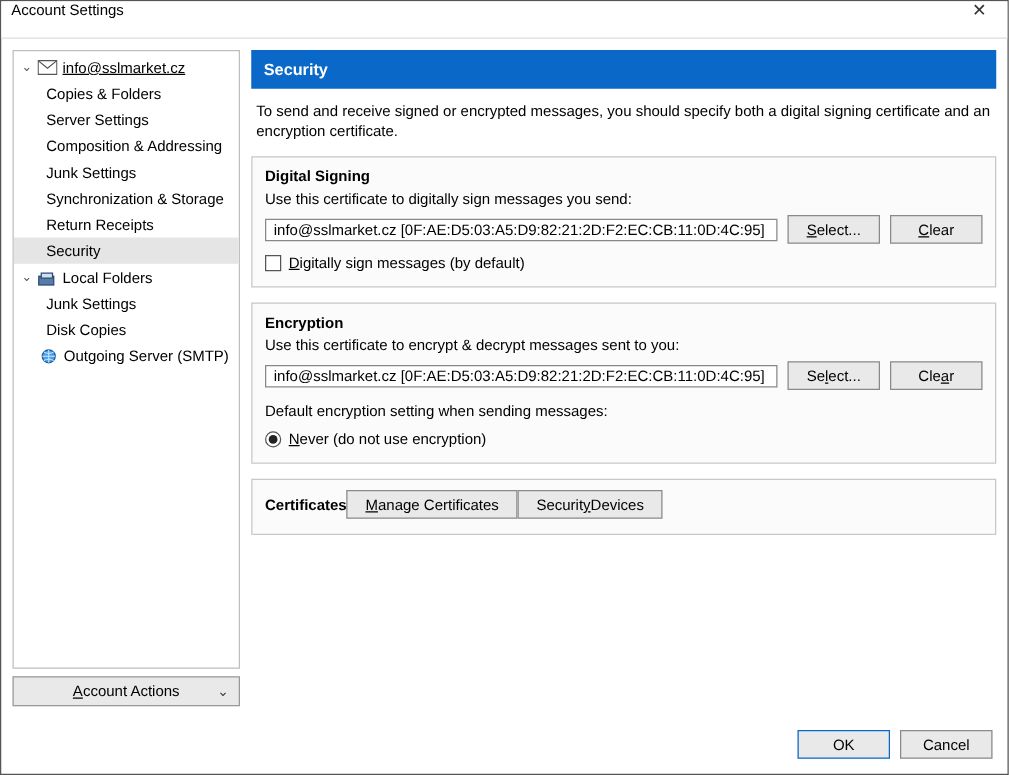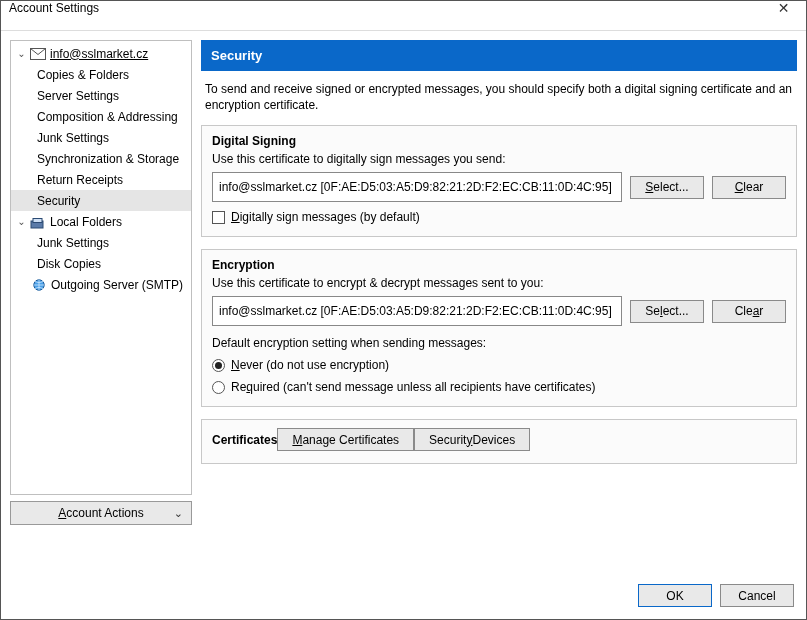--- a/index.html
+++ b/index.html
@@ -107,21 +107,21 @@
   }
   .group h3 {
     margin: 0 0 4px 0;
     font-size: 12px;
     font-weight: 700;
   }
   .group .desc { font-size: 12px; margin-bottom: 6px; }
   .row { display: flex; align-items: center; gap: 8px; }
   .certbox {
     flex: 1;
-    height: 30px;
+    height: 18px;
     border: 1px solid #888;
     background: #fff;
     padding: 0 6px;
     font-size: 12px;
     display: flex;
     align-items: center;
     overflow: hidden;
     white-space: nowrap;
   }
   .btn {
@@ -154,21 +154,21 @@
   .cert-row {
     display: flex; align-items: center; 
   }
   .cert-row .lbl { font-weight: 700; }
   .footer {
     display: flex;
     justify-content: flex-end;
     gap: 8px;
     padding: 10px 12px 12px 0;
   }
-  .footer .btn { min-width: 74px; margin-top: 40px; }
+  .footer .btn { min-width: 74px; }
   .btn.primary-outline { border: 1px solid #0a68c9; background: #e9e9e9; }
   .u { text-decoration: underline; }
 
   
   .icon-mail, .icon-folder, .icon-smtp { width: 16px; height: 14px; }
 </style>
 </head>
 <body>
 
 <div class="titlebar">
@@ -280,24 +280,20 @@
       <div class="row">
         <div class="certbox">info@sslmarket.cz [0F:AE:D5:03:A5:D9:82:21:2D:F2:EC:CB:11:0D:4C:95]</div>
         <div class="btn">Se<span class="u">l</span><span>ect...</span></div>
         <div class="btn">Cle<span class="u">a</span><span>r</span></div>
       </div>
       <div class="subhead">Default encryption setting when sending messages:</div>
       <div class="radio-row">
         <span class="radio checked"></span>
         <span><span class="u">N</span><span>ever (do not use encryption)</span></span>
       </div>
-      <div class="radio-row">
-        <span class="radio"></span>
-        <span>Re<span class="u">q</span><span>uired (can't send message unless all recipients have certificates)</span></span>
-      </div>
     </div>
 
     <div class="group">
       <div class="cert-row">
         <span class="lbl">Certificates</span>
         <div class="btn">
             <span class="u">M</span>
             <span>anage Certificates</span>
           </div>
         <div class="btn">Securit<span class="u">y</span><span> Devices</span></div>

